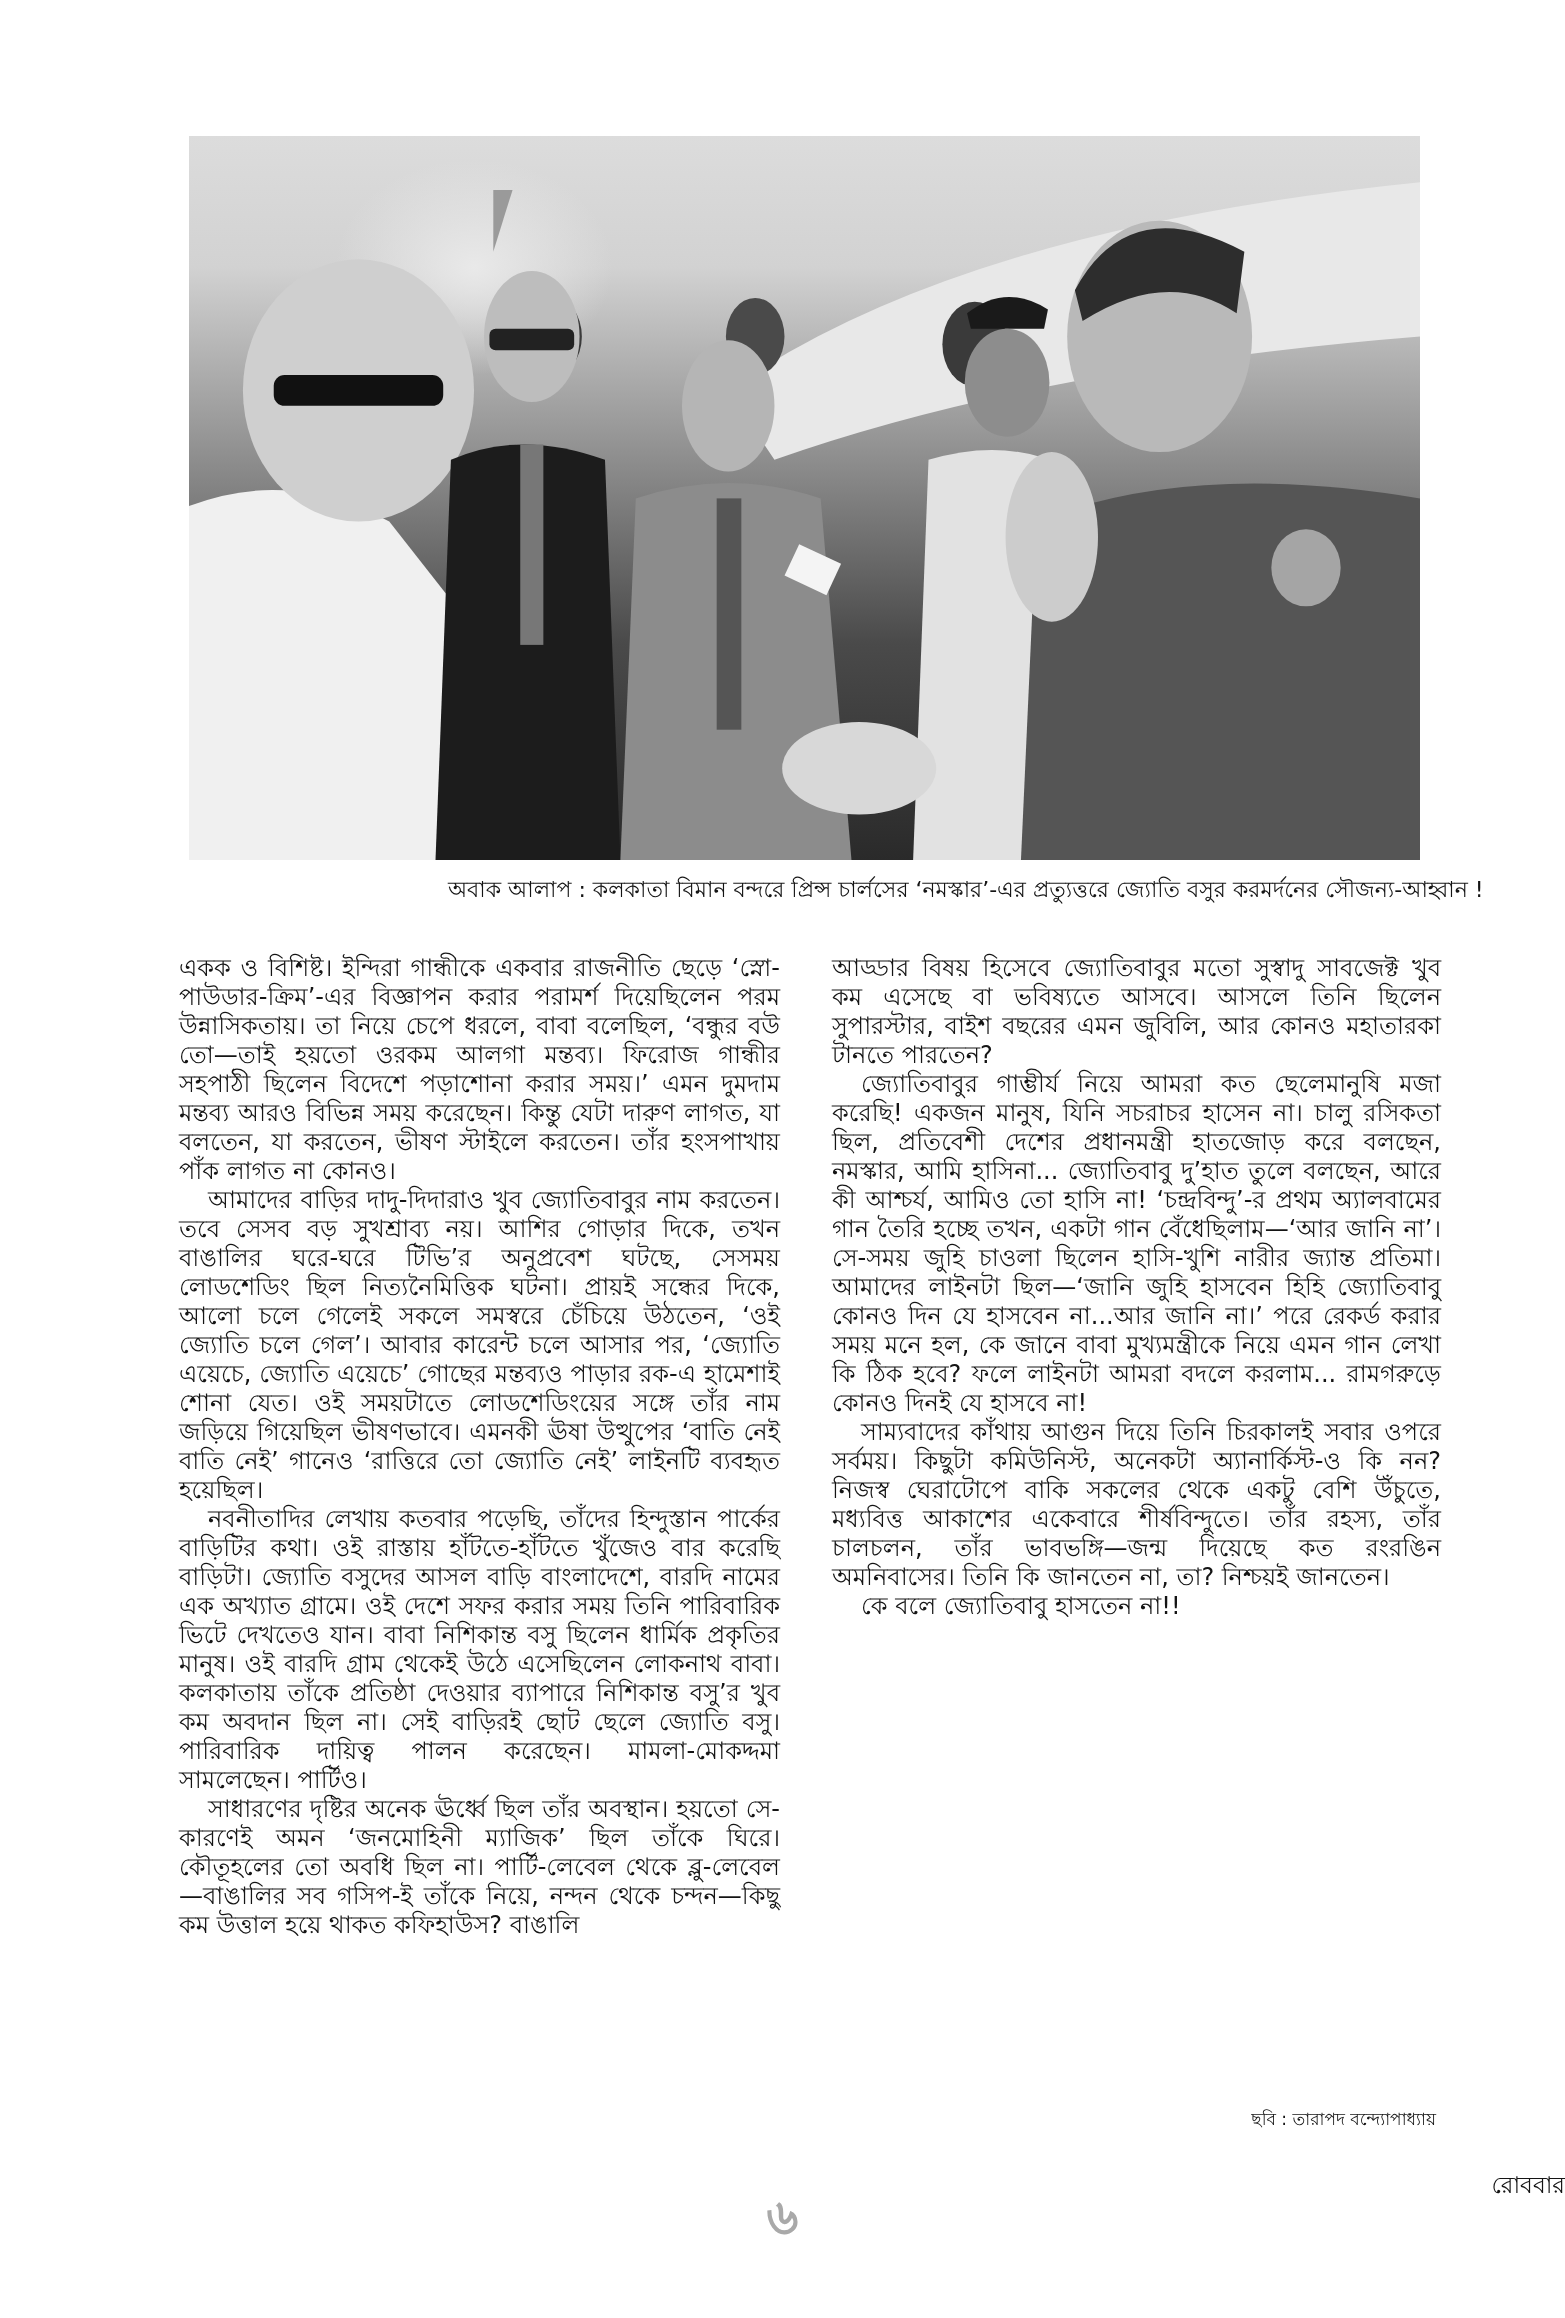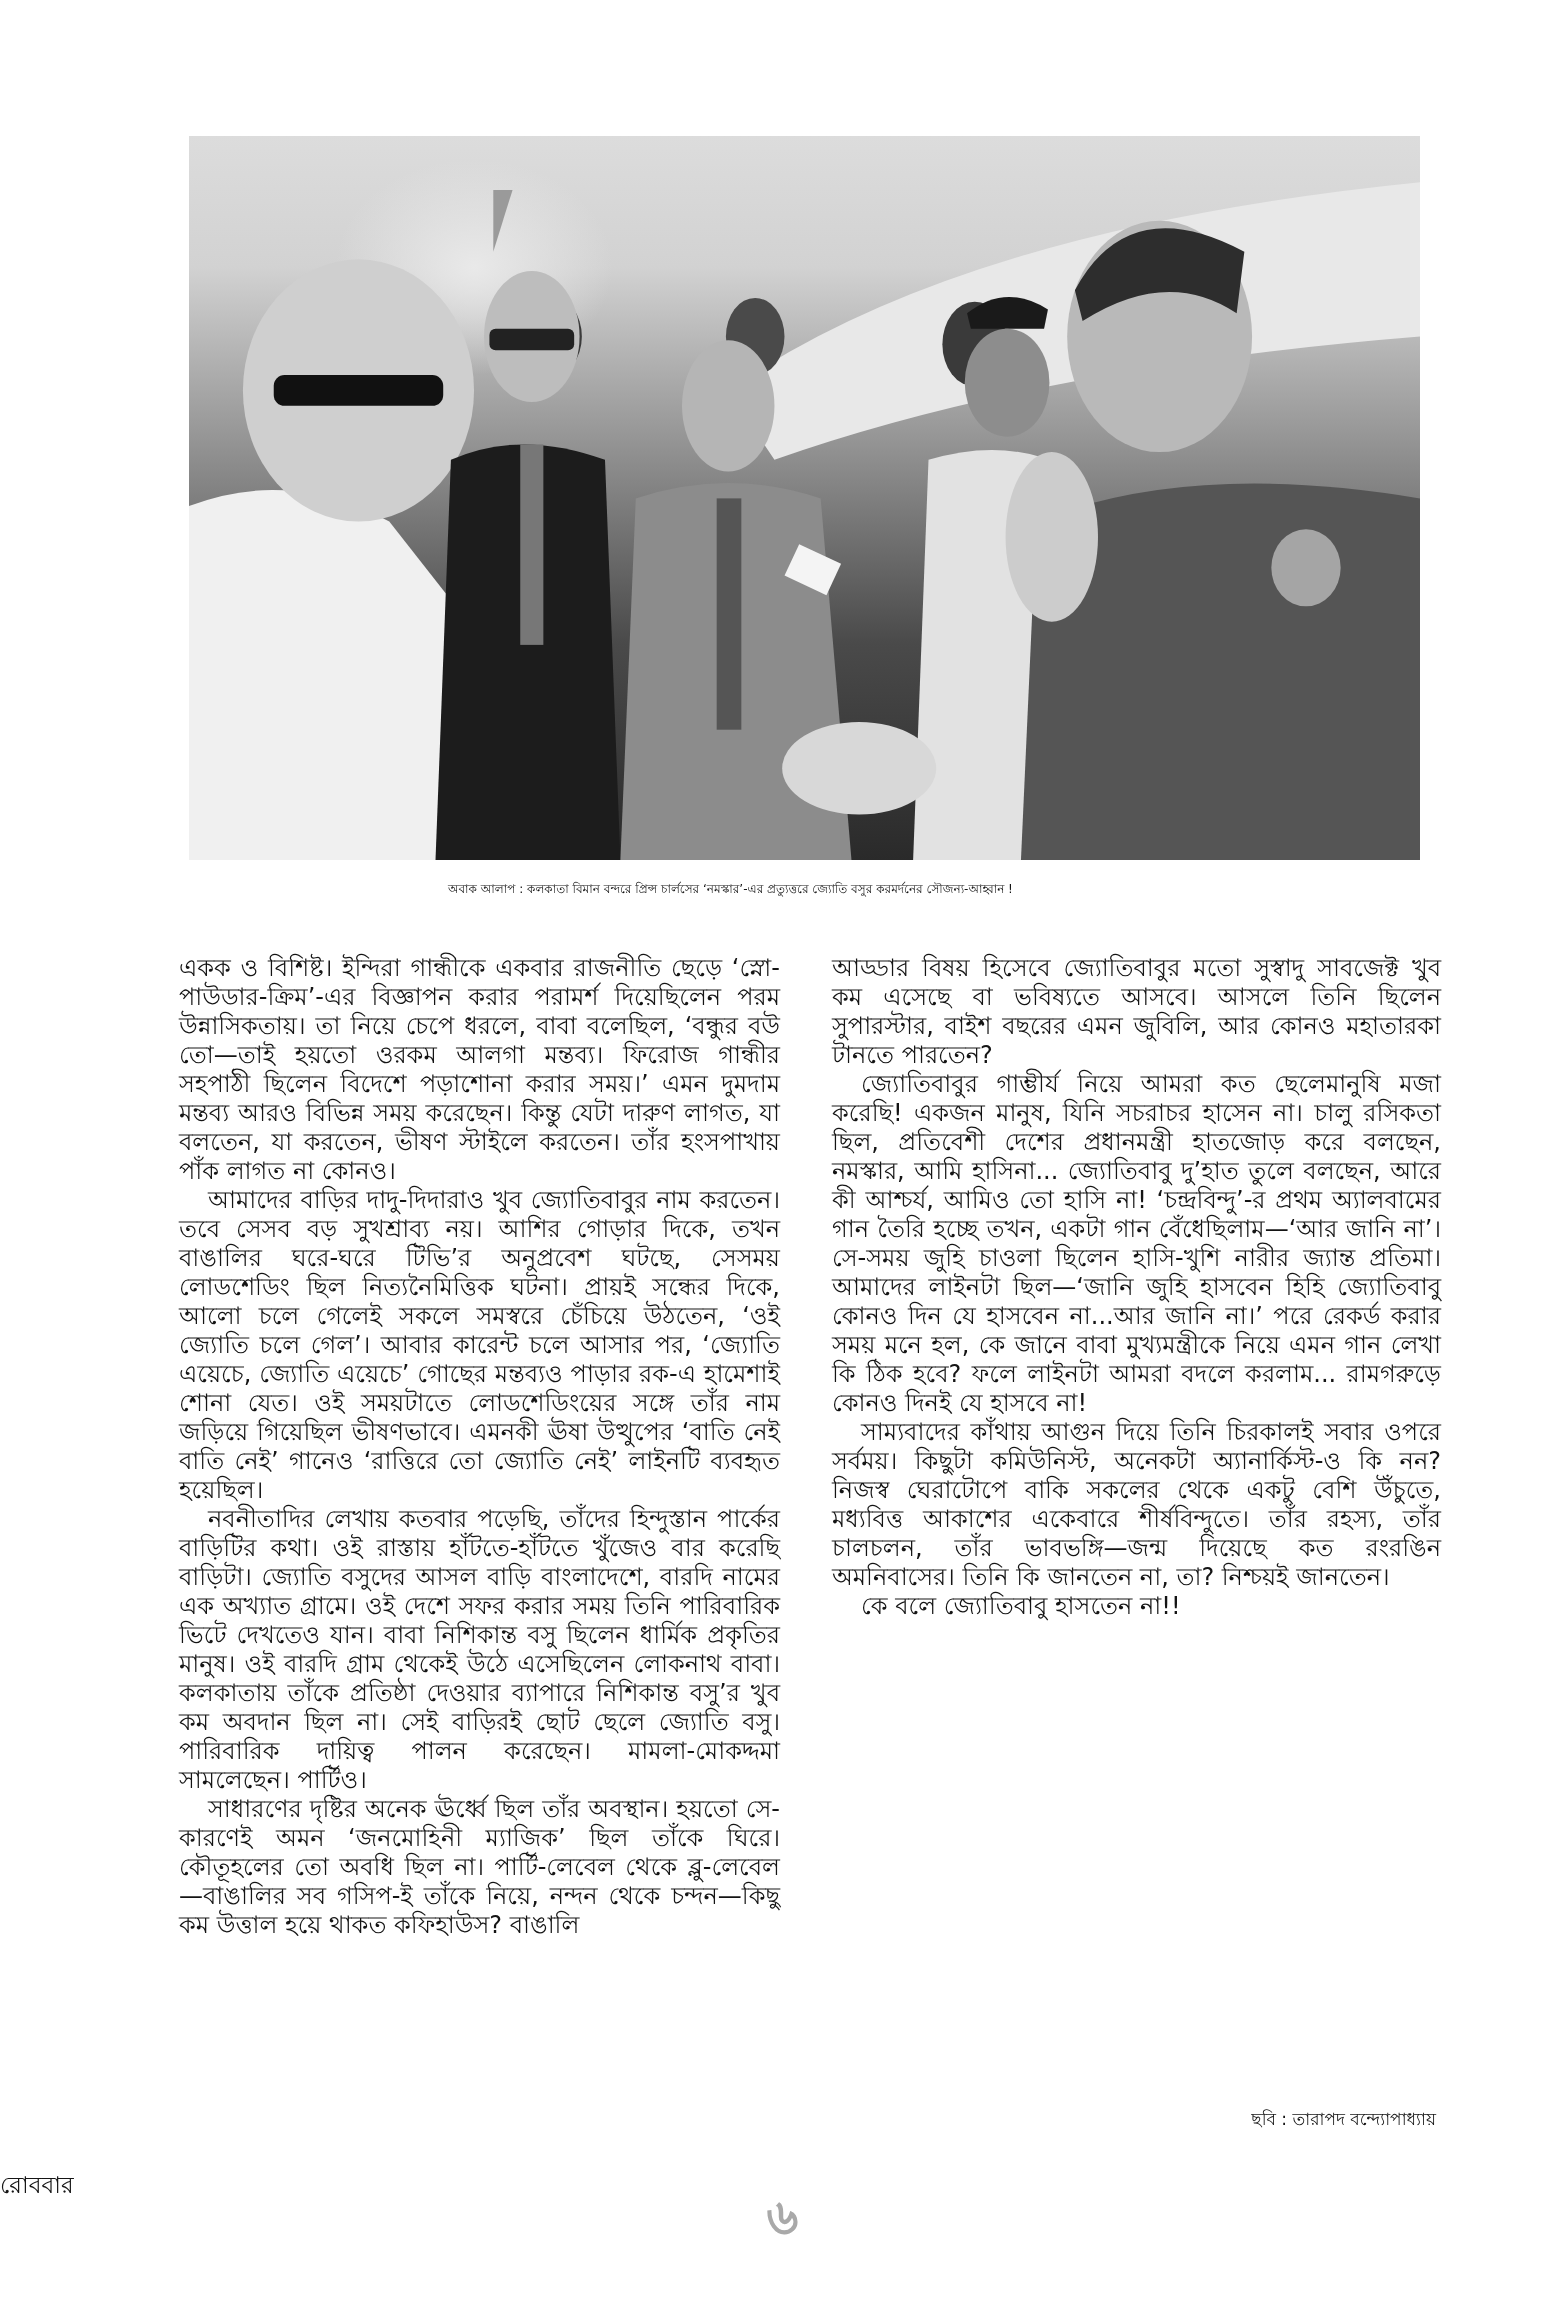--- a/index.html
+++ b/index.html
@@ -10,35 +10,35 @@
     .photo {
       position: absolute; left: 189px; top: 136px; width: 1231px; height: 724px;
       background:
         radial-gradient(ellipse 139px 108px at 285px 131px, #e9e9e9 0%, rgba(233,233,233,0) 100%),
         linear-gradient(180deg, #dcdcdc 0%, #d2d2d2 18%, #9a9a9a 40%, #4a4a4a 70%, #2a2a2a 100%);
       overflow: hidden;
     }
     .photo svg { position: absolute; left: 0; top: 0; width: 100%; height: 100%; }
     .caption {
       position: absolute; left: 448px; top: 878px; width: 1002px;
-      font-size: 12px; line-height: 23px; white-space: nowrap;
+      font-size: 22px; line-height: 23px; white-space: nowrap;
     }
     .col {
       position: absolute; top: 954px; font-size: 24px; line-height: 29px;
       text-align: justify;
     }
     .col p { margin: 0; }
     .col .ind { text-indent: 29px; }
     .col-left { left: 179px; width: 601px; }
     .col-right { left: 832px; width: 609px; }
     .credit {
       position: absolute; right: 129px; top: 2106px; font-size: 17px; white-space: nowrap;
     }
     .footer-name {
-      position: absolute; left: 0; width: 1565px; top: 2167px; text-align: left;
+      position: absolute; left: 0; width: 1565px; top: 2167px; text-align: right;
       font-size: 23px;
     }
     .page-number {
       position: absolute; left: 0; width: 1565px; top: 2187px; text-align: center;
       font-size: 49px; color: #a9a9a9; font-weight: bold; line-height: 62px;
     }
   </style>
 </head>
 <body>
 

